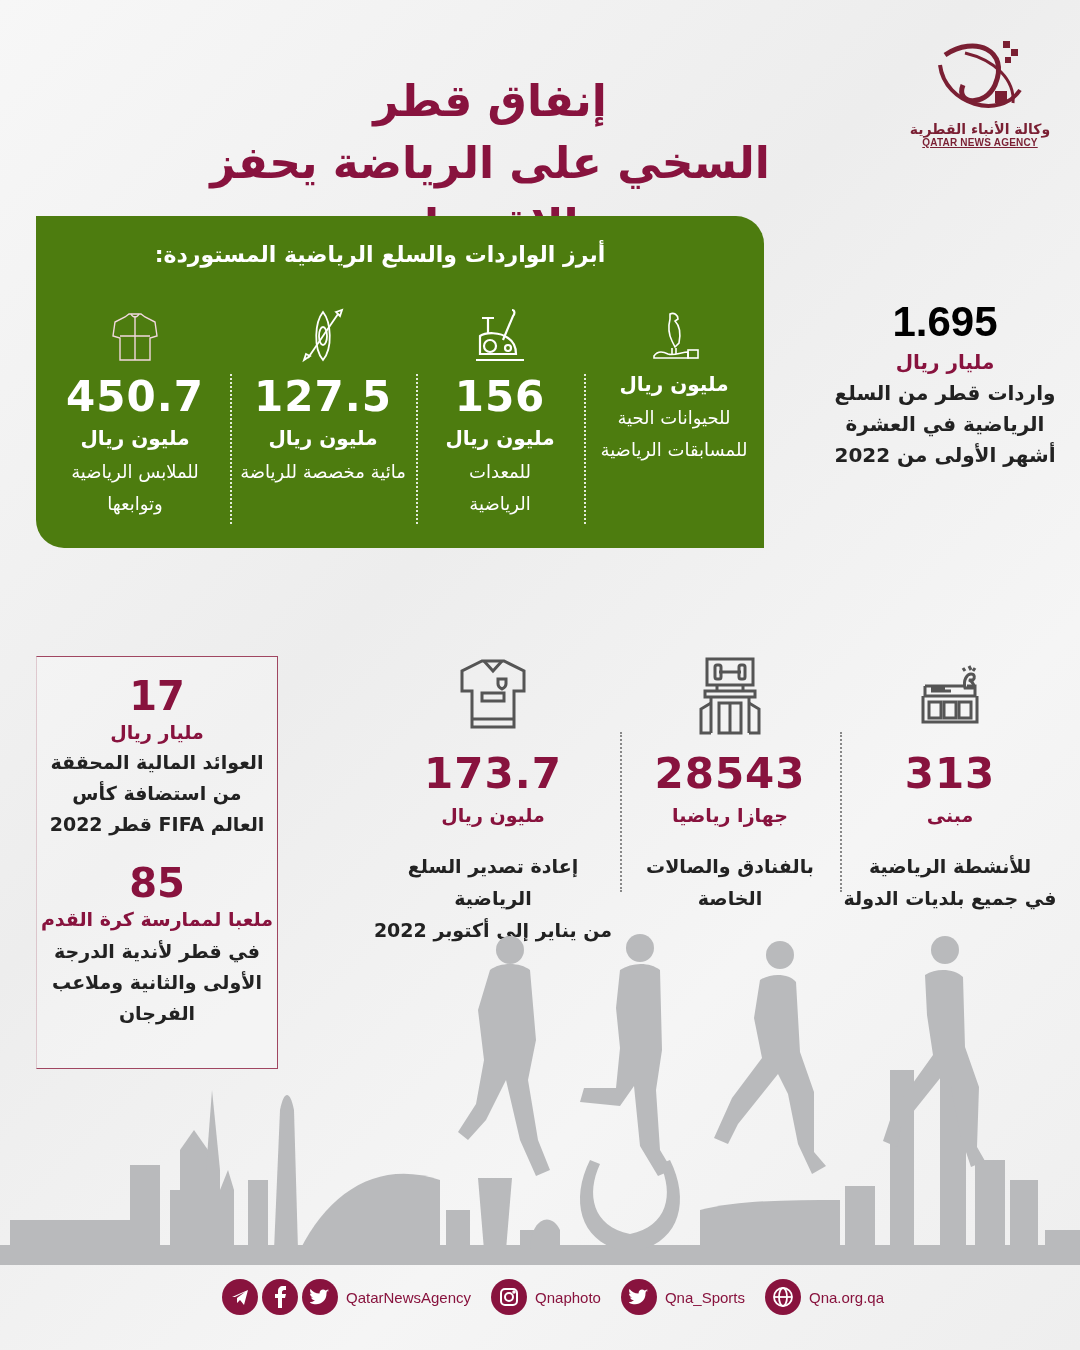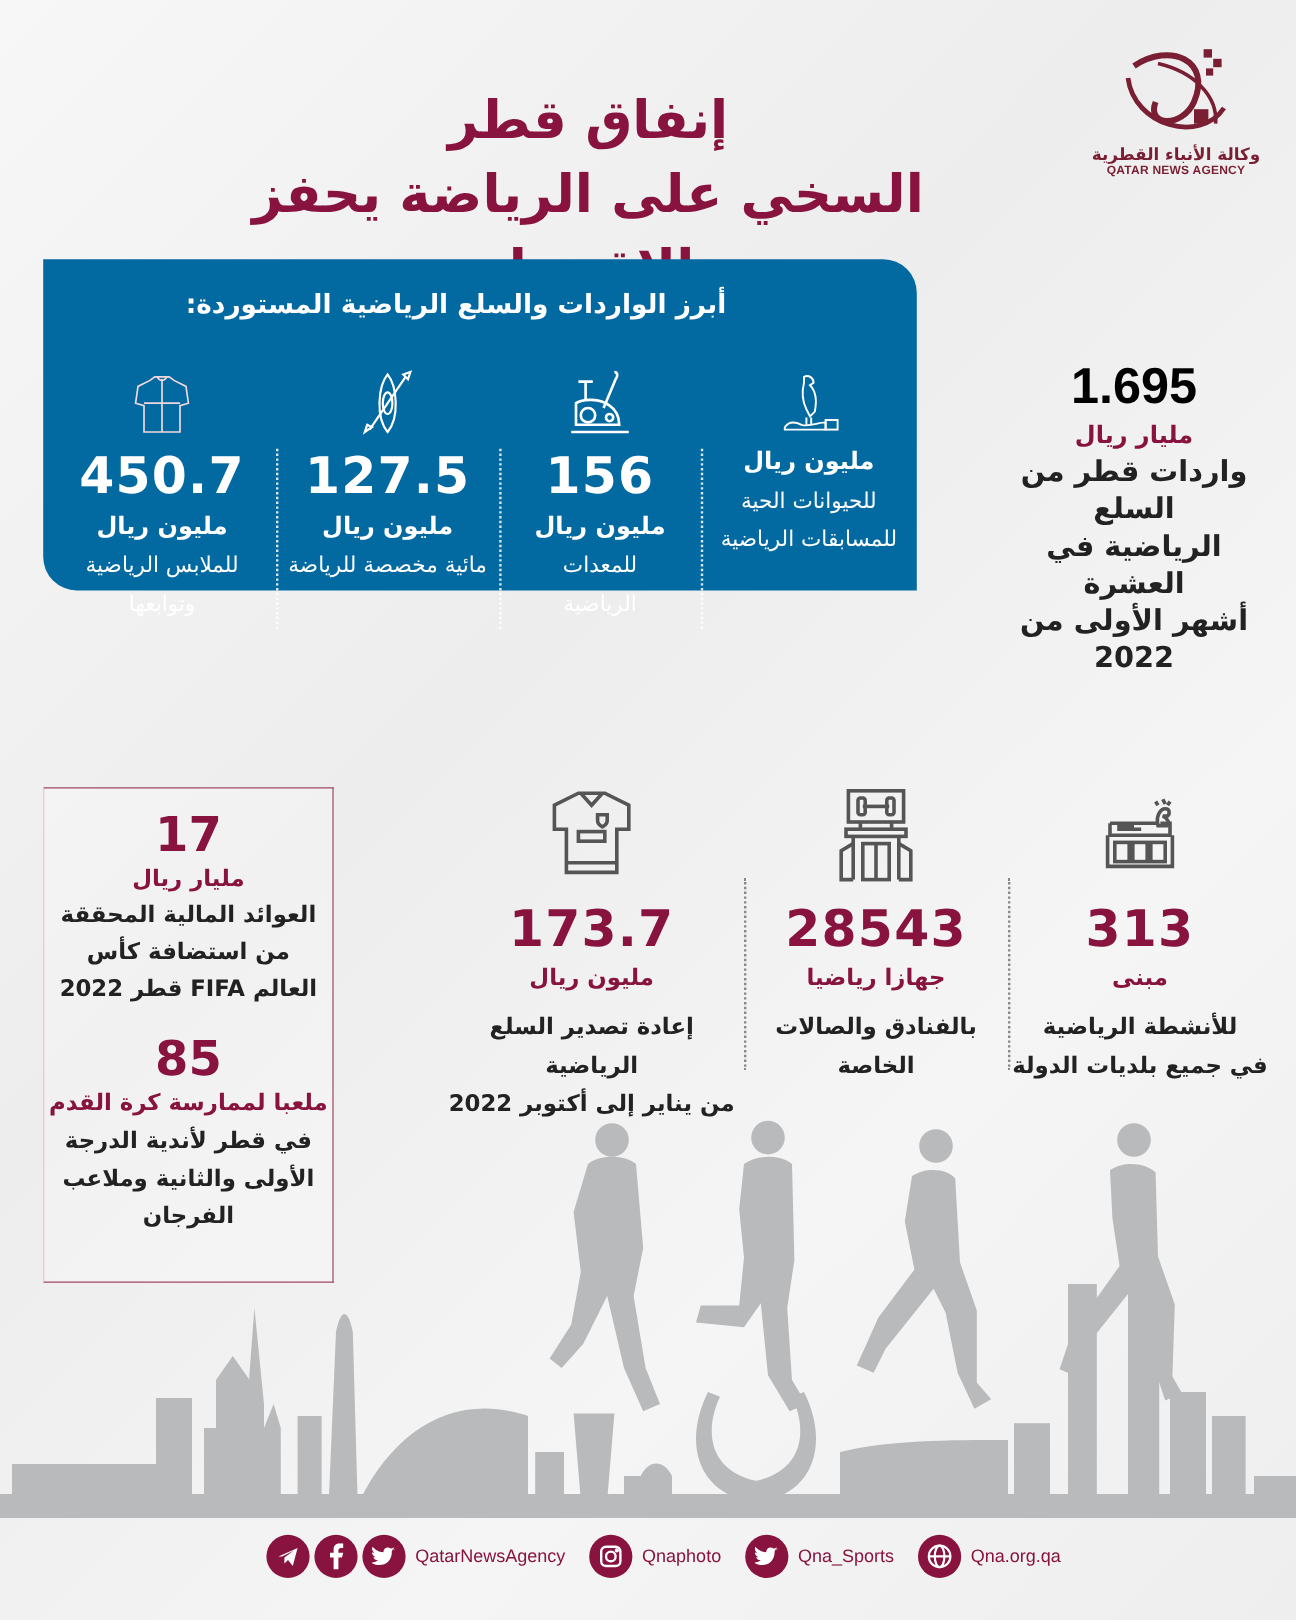--- a/index.html
+++ b/index.html
@@ -16,60 +16,60 @@
   
   .title {
     left: 120px; top: 70px; width: 740px;
     color: #88133e; font-weight: bold; font-size: 44px; line-height: 62px;
   }
 
   
   .logo { left: 900px; top: 35px; width: 160px; height: 130px; text-align: center; }
   .logo svg { display: block; margin: 0 auto; }
   .logo-ar { color: #7a1f33; font-size: 14px; font-weight: bold; margin-top: 2px; direction: rtl; }
-  .logo-en { color: #7a1f33; font-size: 10px; font-weight: bold; font-family: "Liberation Sans", sans-serif; letter-spacing: 0.2px; }
+  .logo-en { color: #7a1f33; font-size: 10px; font-weight: bold; font-family: "Liberation Sans", sans-serif; letter-spacing: 0.2px; text-decoration: underline; }
 
   
   .panel {
-    left: 36px; top: 216px; width: 728px; height: 276px;
-    background: #0369a1; border-radius: 0 28px 0 28px;
+    left: 36px; top: 216px; width: 728px; height: 332px;
+    background: #4d7c0f; border-radius: 0 28px 0 28px;
     color: #fff;
   }
   .panel-heading { position: absolute; left: 0; right: 0; top: 26px; font-size: 22px; font-weight: bold; direction: rtl; text-align: center; padding-right: 40px; }
   .panel-cols { position: absolute; left: 0; right: 0; top: 88px; bottom: 0; display: flex; flex-direction: row-reverse; }
   .pcol { position: relative; text-align: center; }
   .pcol .icon { height: 64px; display: flex; align-items: center; justify-content: center; }
   .pcol .num { font-family: "DejaVu Sans", sans-serif; font-weight: bold; font-size: 42px; margin-top: 4px; line-height: 50px; letter-spacing: 1px; }
   .pcol .unit { font-size: 20px; font-weight: bold; margin-top: 4px; direction: rtl; }
   .pcol .desc { font-size: 18px; line-height: 32px; margin-top: 6px; direction: rtl; }
   .vdots { position: absolute; top: 70px; height: 150px; width: 0; border-left: 2px dotted rgba(255,255,255,0.85); }
 
   
   .total { left: 830px; top: 296px; width: 230px; }
   .total .num { color: #000000; font-weight: bold; font-size: 42px; line-height: 52px; font-family: "Liberation Sans", sans-serif; }
   .total .unit { color: #88133e; font-weight: bold; font-size: 20px; margin-top: 2px; }
-  .total .desc { font-size: 24px; line-height: 31px; margin-top: 4px; color: #222; font-weight: bold; }
+  .total .desc { font-size: 20px; line-height: 31px; margin-top: 4px; color: #222; font-weight: bold; }
 
   
   .lbox {
     left: 36px; top: 656px; width: 242px; height: 413px;
     border: 1px solid #a04661; border-left-color: rgba(160,70,97,0.25);
     background: rgba(255,255,255,0.25);
   }
   .lbox .num { color: #88133e; font-weight: bold; font-size: 40px; line-height: 46px; }
   .lbox .unit { color: #88133e; font-weight: bold; font-size: 19px; margin-top: 2px; }
   .lbox .desc { font-size: 19px; line-height: 31px; font-weight: bold; color: #222; }
 
   
   .bstats { left: 360px; top: 650px; width: 700px; height: 250px; display: flex; flex-direction: row-reverse; }
   .bcol { text-align: center; position: relative; }
   .bcol .icon { height: 90px; display: flex; align-items: center; justify-content: center; }
   .bcol .num { color: #88133e; font-weight: bold; font-size: 42px; line-height: 52px; margin-top: 8px; letter-spacing: 1px; }
   .bcol .unit { color: #88133e; font-size: 19px; font-weight: bold; margin-top: 4px; direction: rtl; }
-  .bcol .desc { font-size: 19px; line-height: 32px; margin-top: 14px; direction: rtl; font-weight: bold; color: #222; }
+  .bcol .desc { font-size: 19px; line-height: 32px; margin-top: 24px; direction: rtl; font-weight: bold; color: #222; }
   .gdots { position: absolute; top: 80px; height: 160px; width: 0; border-left: 2px dotted #888; }
 
   
   .silhouette { left: 0; top: 910px; width: 1080px; height: 355px; }
 
   
   .footer { left: 0; top: 1265px; width: 1080px; height: 85px; }
   .social { position: absolute; top: 14px; left: 222px; display: flex; align-items: center; }
   .sicon { width: 36px; height: 36px; border-radius: 50%; background: #88133e; display: flex; align-items: center; justify-content: center; margin-right: 4px; }
   .slabel { color: #88133e; font-size: 15px; font-family: "Liberation Sans", sans-serif; margin: 0 20px 0 4px; }

